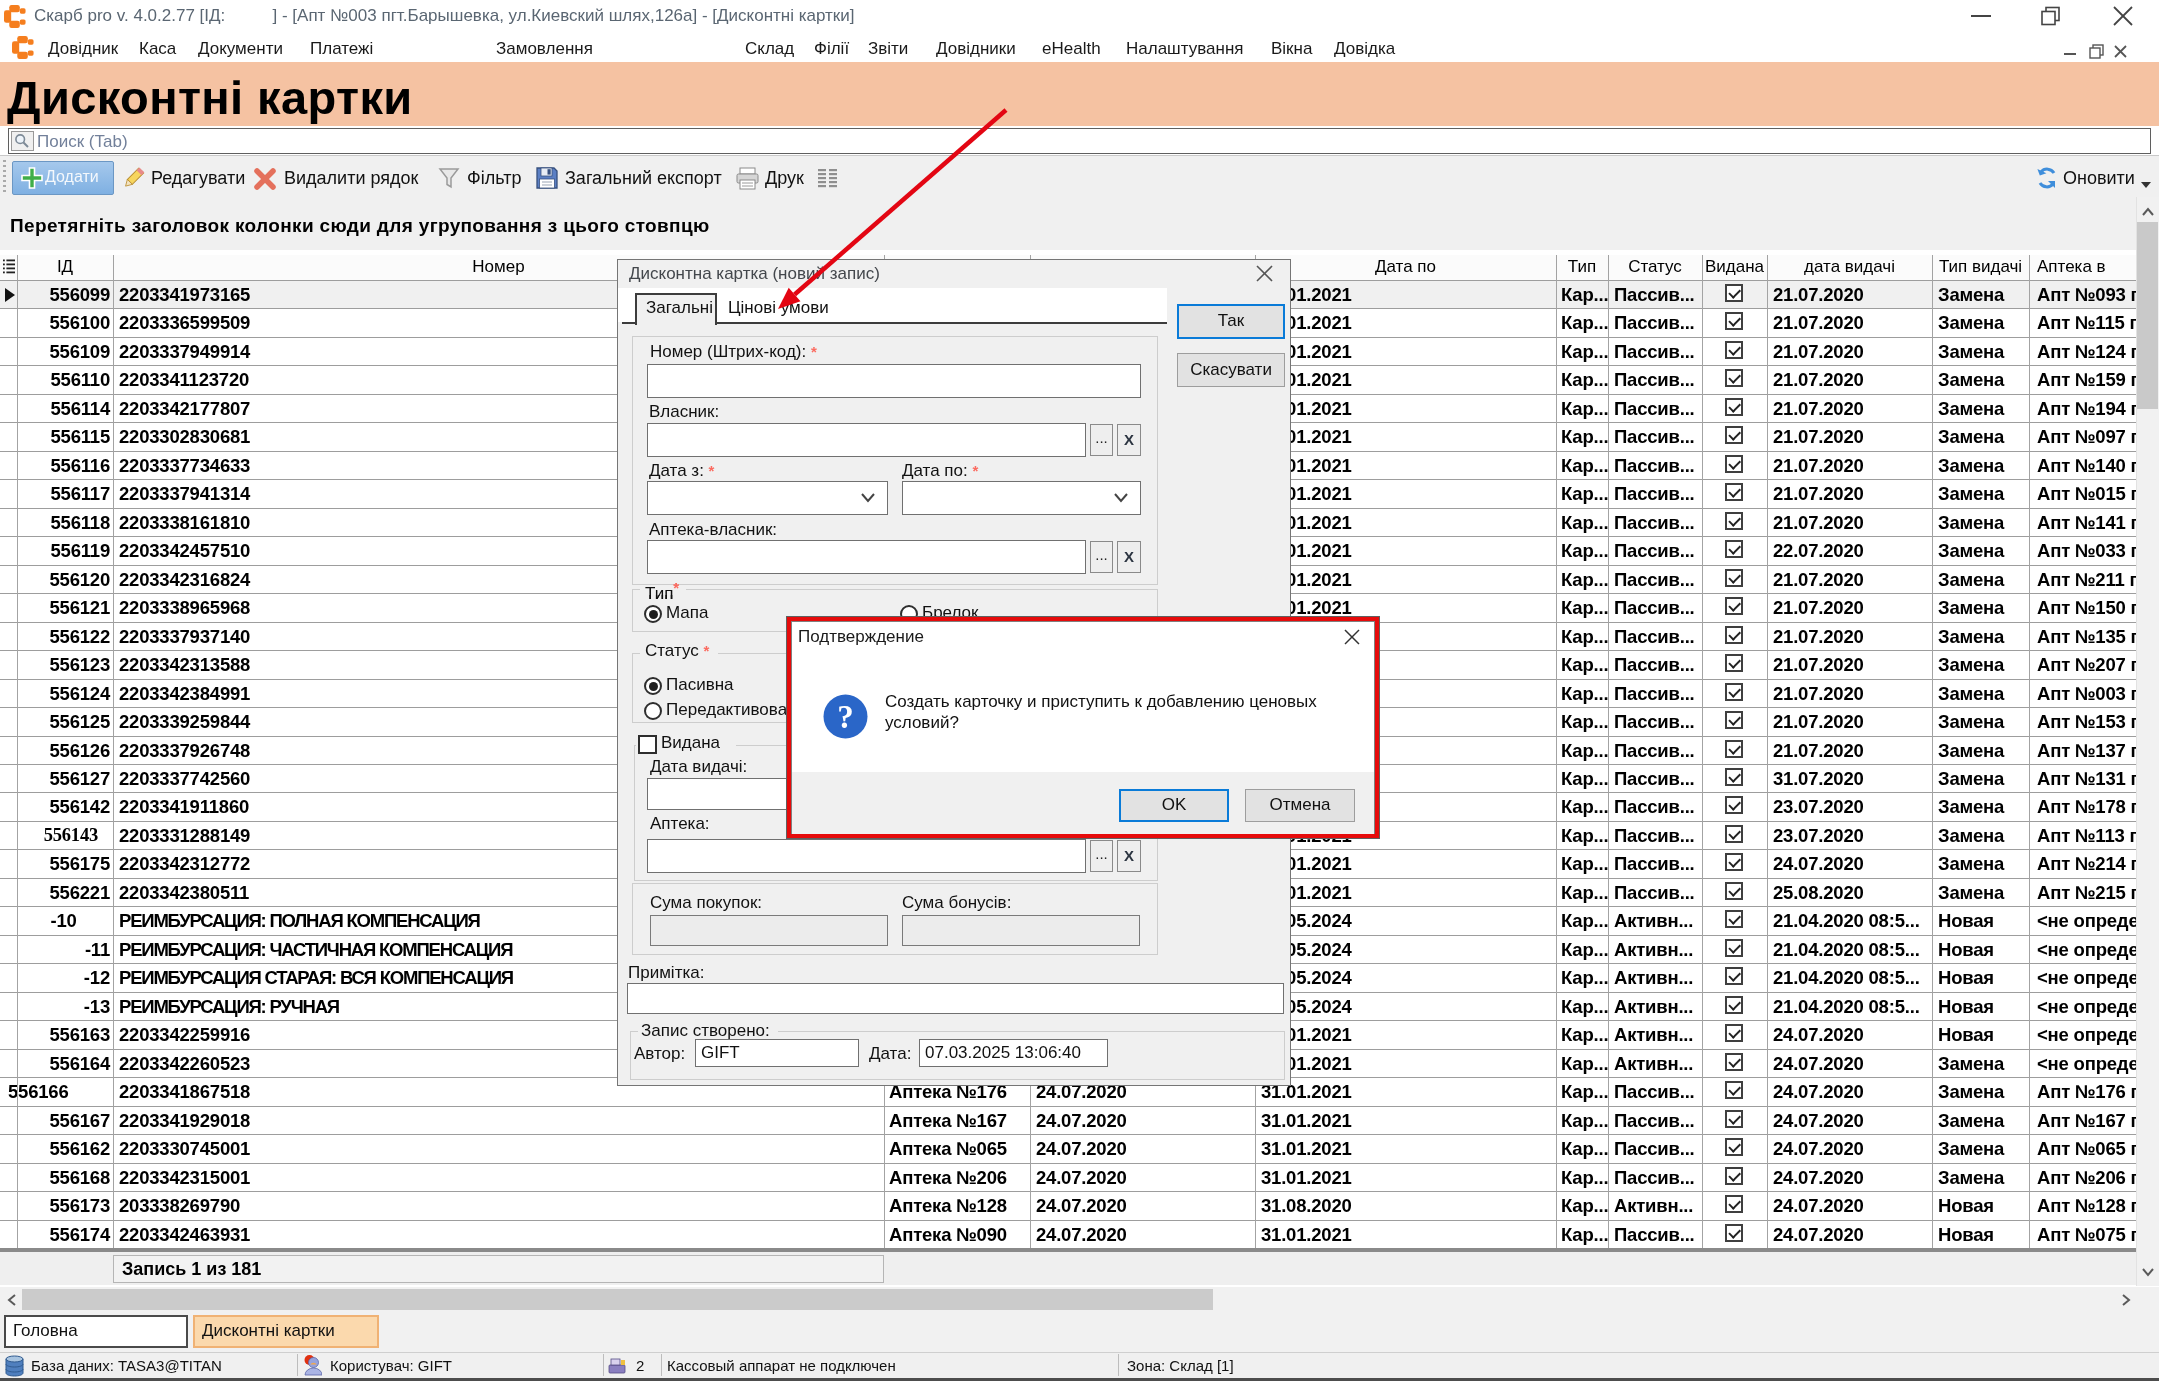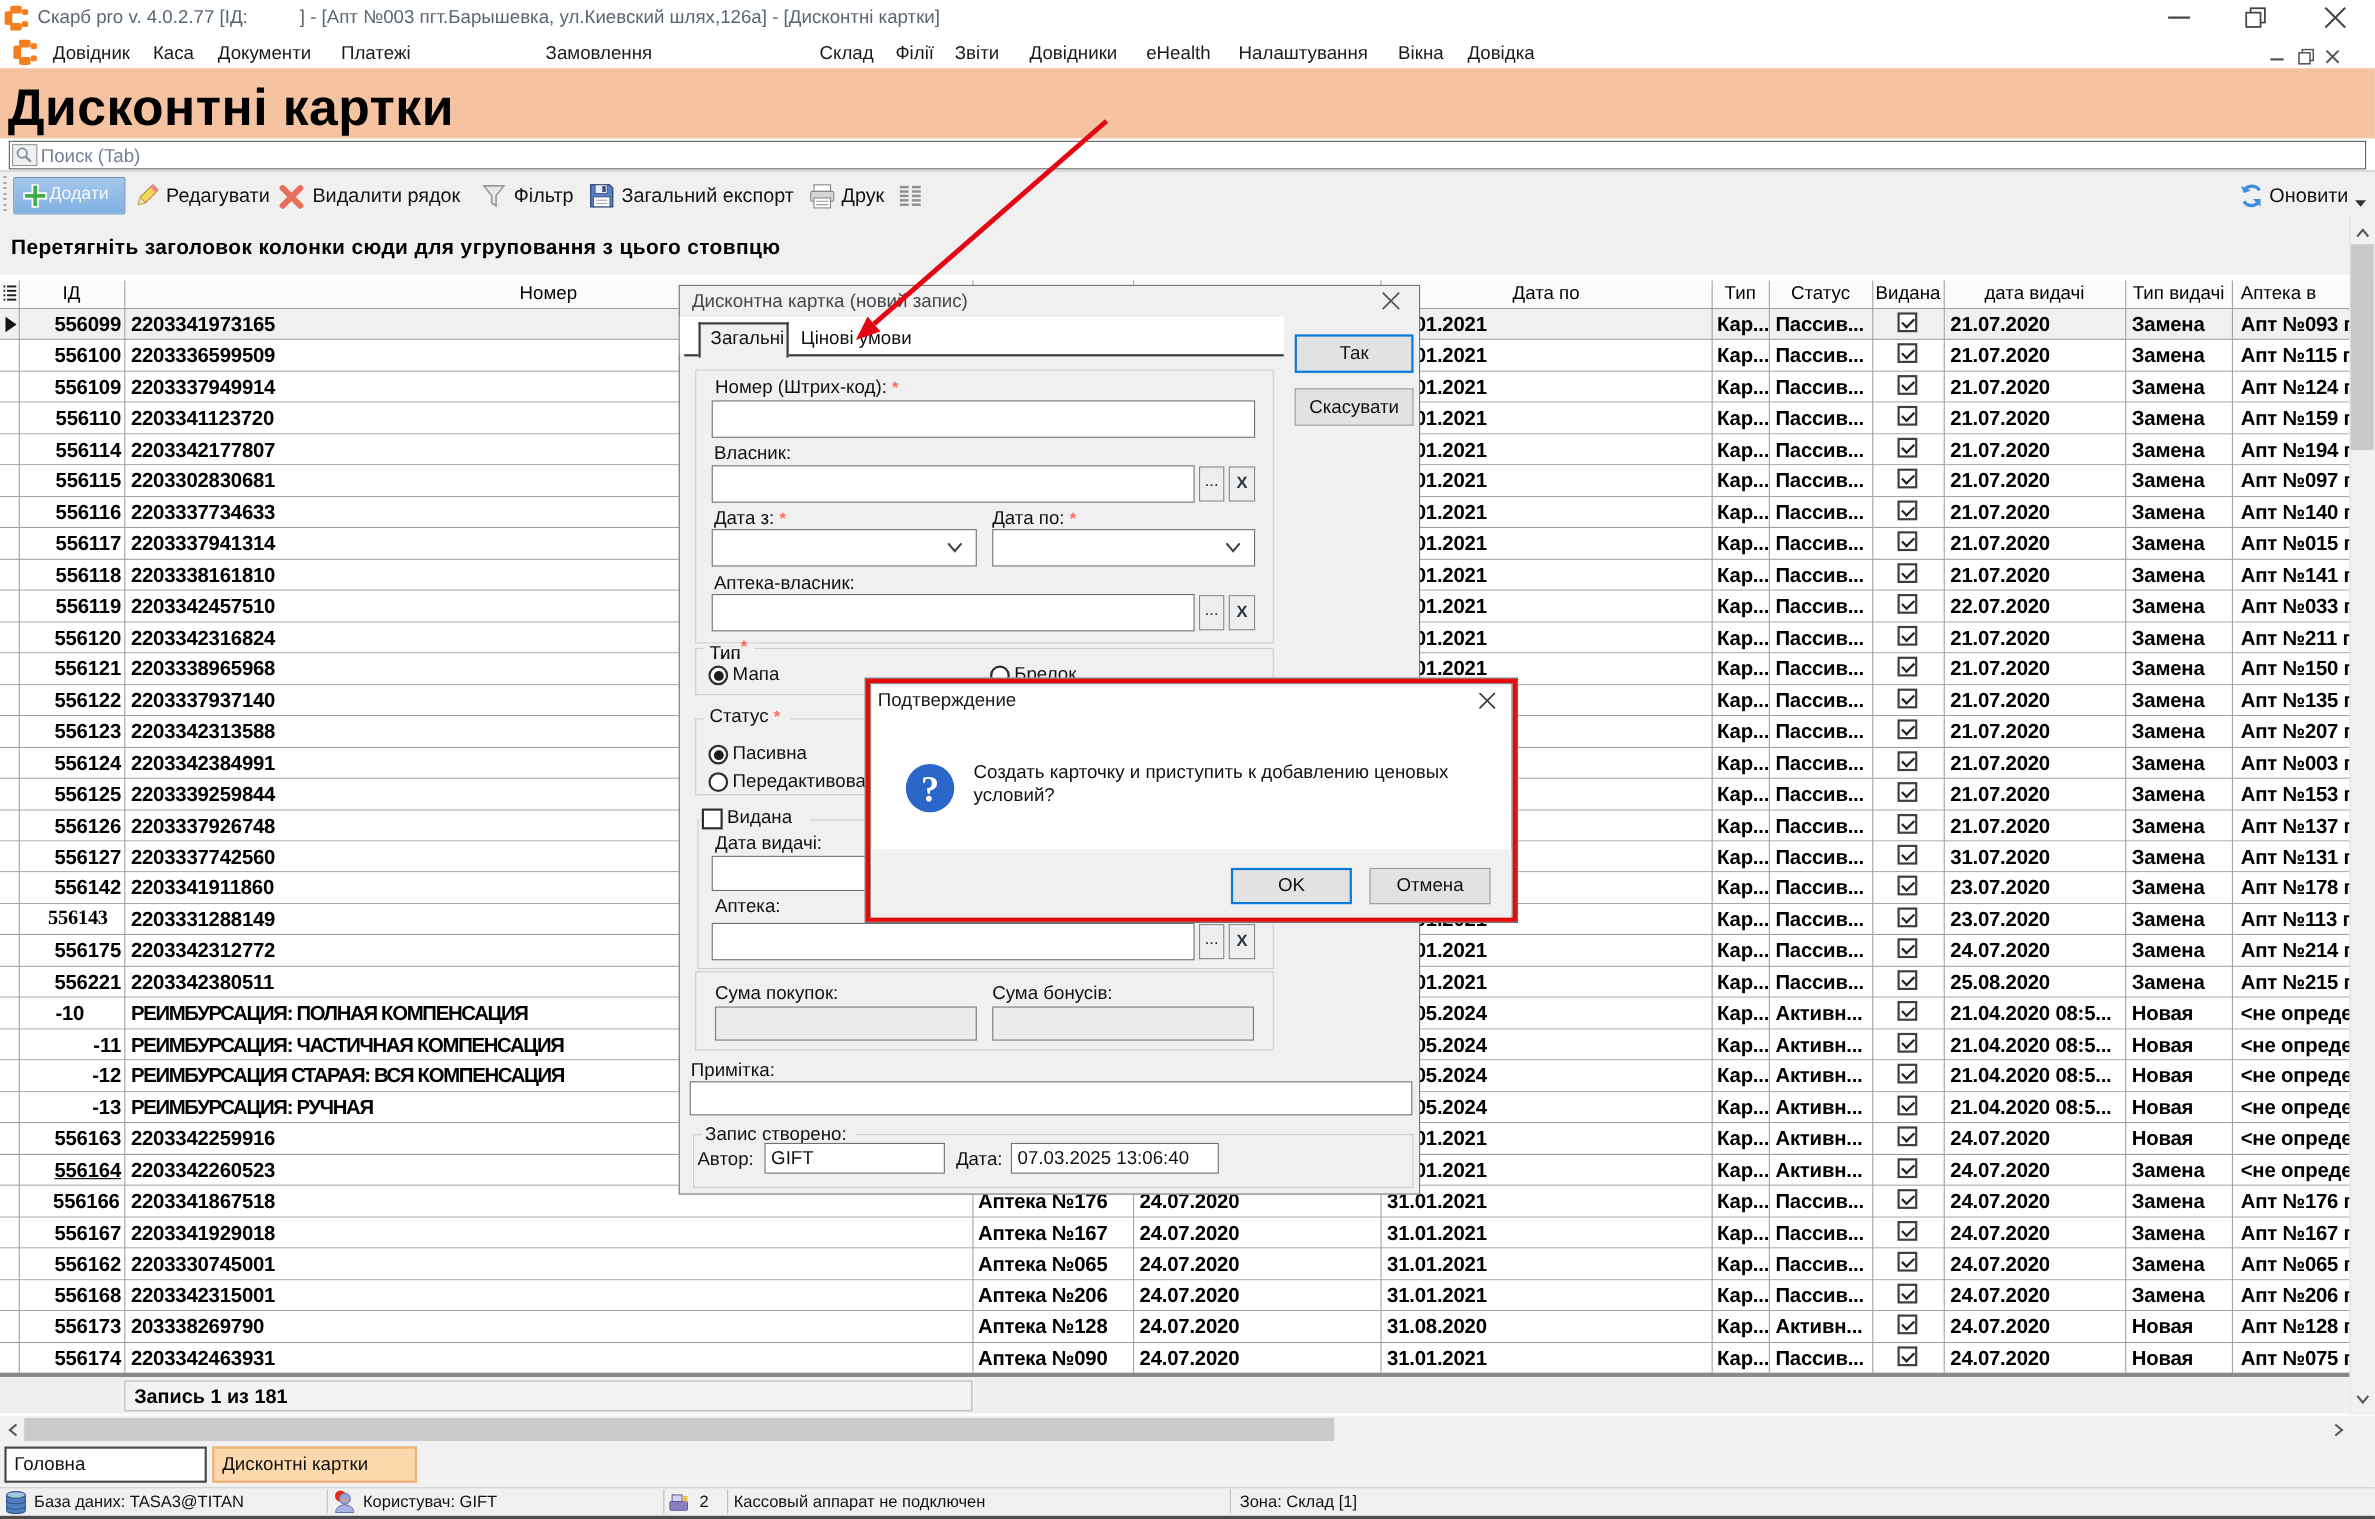--- a/index.html
+++ b/index.html
@@ -449,31 +449,31 @@
 <div class="cell" style="left:17px;top:1024px;width:93px;text-align:right;">556163</div>
 <div class="cell" style="left:119px;top:1024px;">2203342259916</div>
 <div class="cell" style="left:1261px;top:1024px;">31.01.2021</div>
 <div class="cell" style="left:1561px;top:1024px;">Кар...</div>
 <div class="cell" style="left:1614px;top:1024px;">Активн...</div>
 <div class="cb" style="left:1725px;top:1024px;"></div>
 <div class="cell" style="left:1773px;top:1024px;">24.07.2020</div>
 <div class="cell" style="left:1938px;top:1024px;">Новая</div>
 <div class="cell" style="left:2037px;top:1024px;width:99px;overflow:hidden;">&lt;не опреде</div>
 <div class="row" style="top:1050px;height:28px;background:#fff;"></div>
-<div class="cell" style="left:17px;top:1053px;width:93px;text-align:right;text-decoration:underline;">556164</div>
+<div class="cell" style="left:17px;top:1053px;width:93px;text-align:right;">556164</div>
 <div class="cell" style="left:119px;top:1053px;">2203342260523</div>
 <div class="cell" style="left:1261px;top:1053px;">31.01.2021</div>
 <div class="cell" style="left:1561px;top:1053px;">Кар...</div>
 <div class="cell" style="left:1614px;top:1053px;">Активн...</div>
 <div class="cb" style="left:1725px;top:1053px;"></div>
 <div class="cell" style="left:1773px;top:1053px;">24.07.2020</div>
 <div class="cell" style="left:1938px;top:1053px;">Замена</div>
 <div class="cell" style="left:2037px;top:1053px;width:99px;overflow:hidden;">&lt;не опреде</div>
 <div class="row" style="top:1078px;height:29px;background:#fff;"></div>
-<div class="cell" style="left:32px;top:1081px;width:93px;text-align:center;">556166</div>
+<div class="cell" style="left:8px;top:1081px;width:93px;text-align:left;">556166</div>
 <div class="cell" style="left:119px;top:1081px;">2203341867518</div>
 <div class="cell" style="left:889px;top:1081px;">Аптека №176</div>
 <div class="cell" style="left:1036px;top:1081px;">24.07.2020</div>
 <div class="cell" style="left:1261px;top:1081px;">31.01.2021</div>
 <div class="cell" style="left:1561px;top:1081px;">Кар...</div>
 <div class="cell" style="left:1614px;top:1081px;">Пассив...</div>
 <div class="cb" style="left:1725px;top:1081px;"></div>
 <div class="cell" style="left:1773px;top:1081px;">24.07.2020</div>
 <div class="cell" style="left:1938px;top:1081px;">Замена</div>
 <div class="cell" style="left:2037px;top:1081px;width:99px;overflow:hidden;">Апт №176 п</div>

